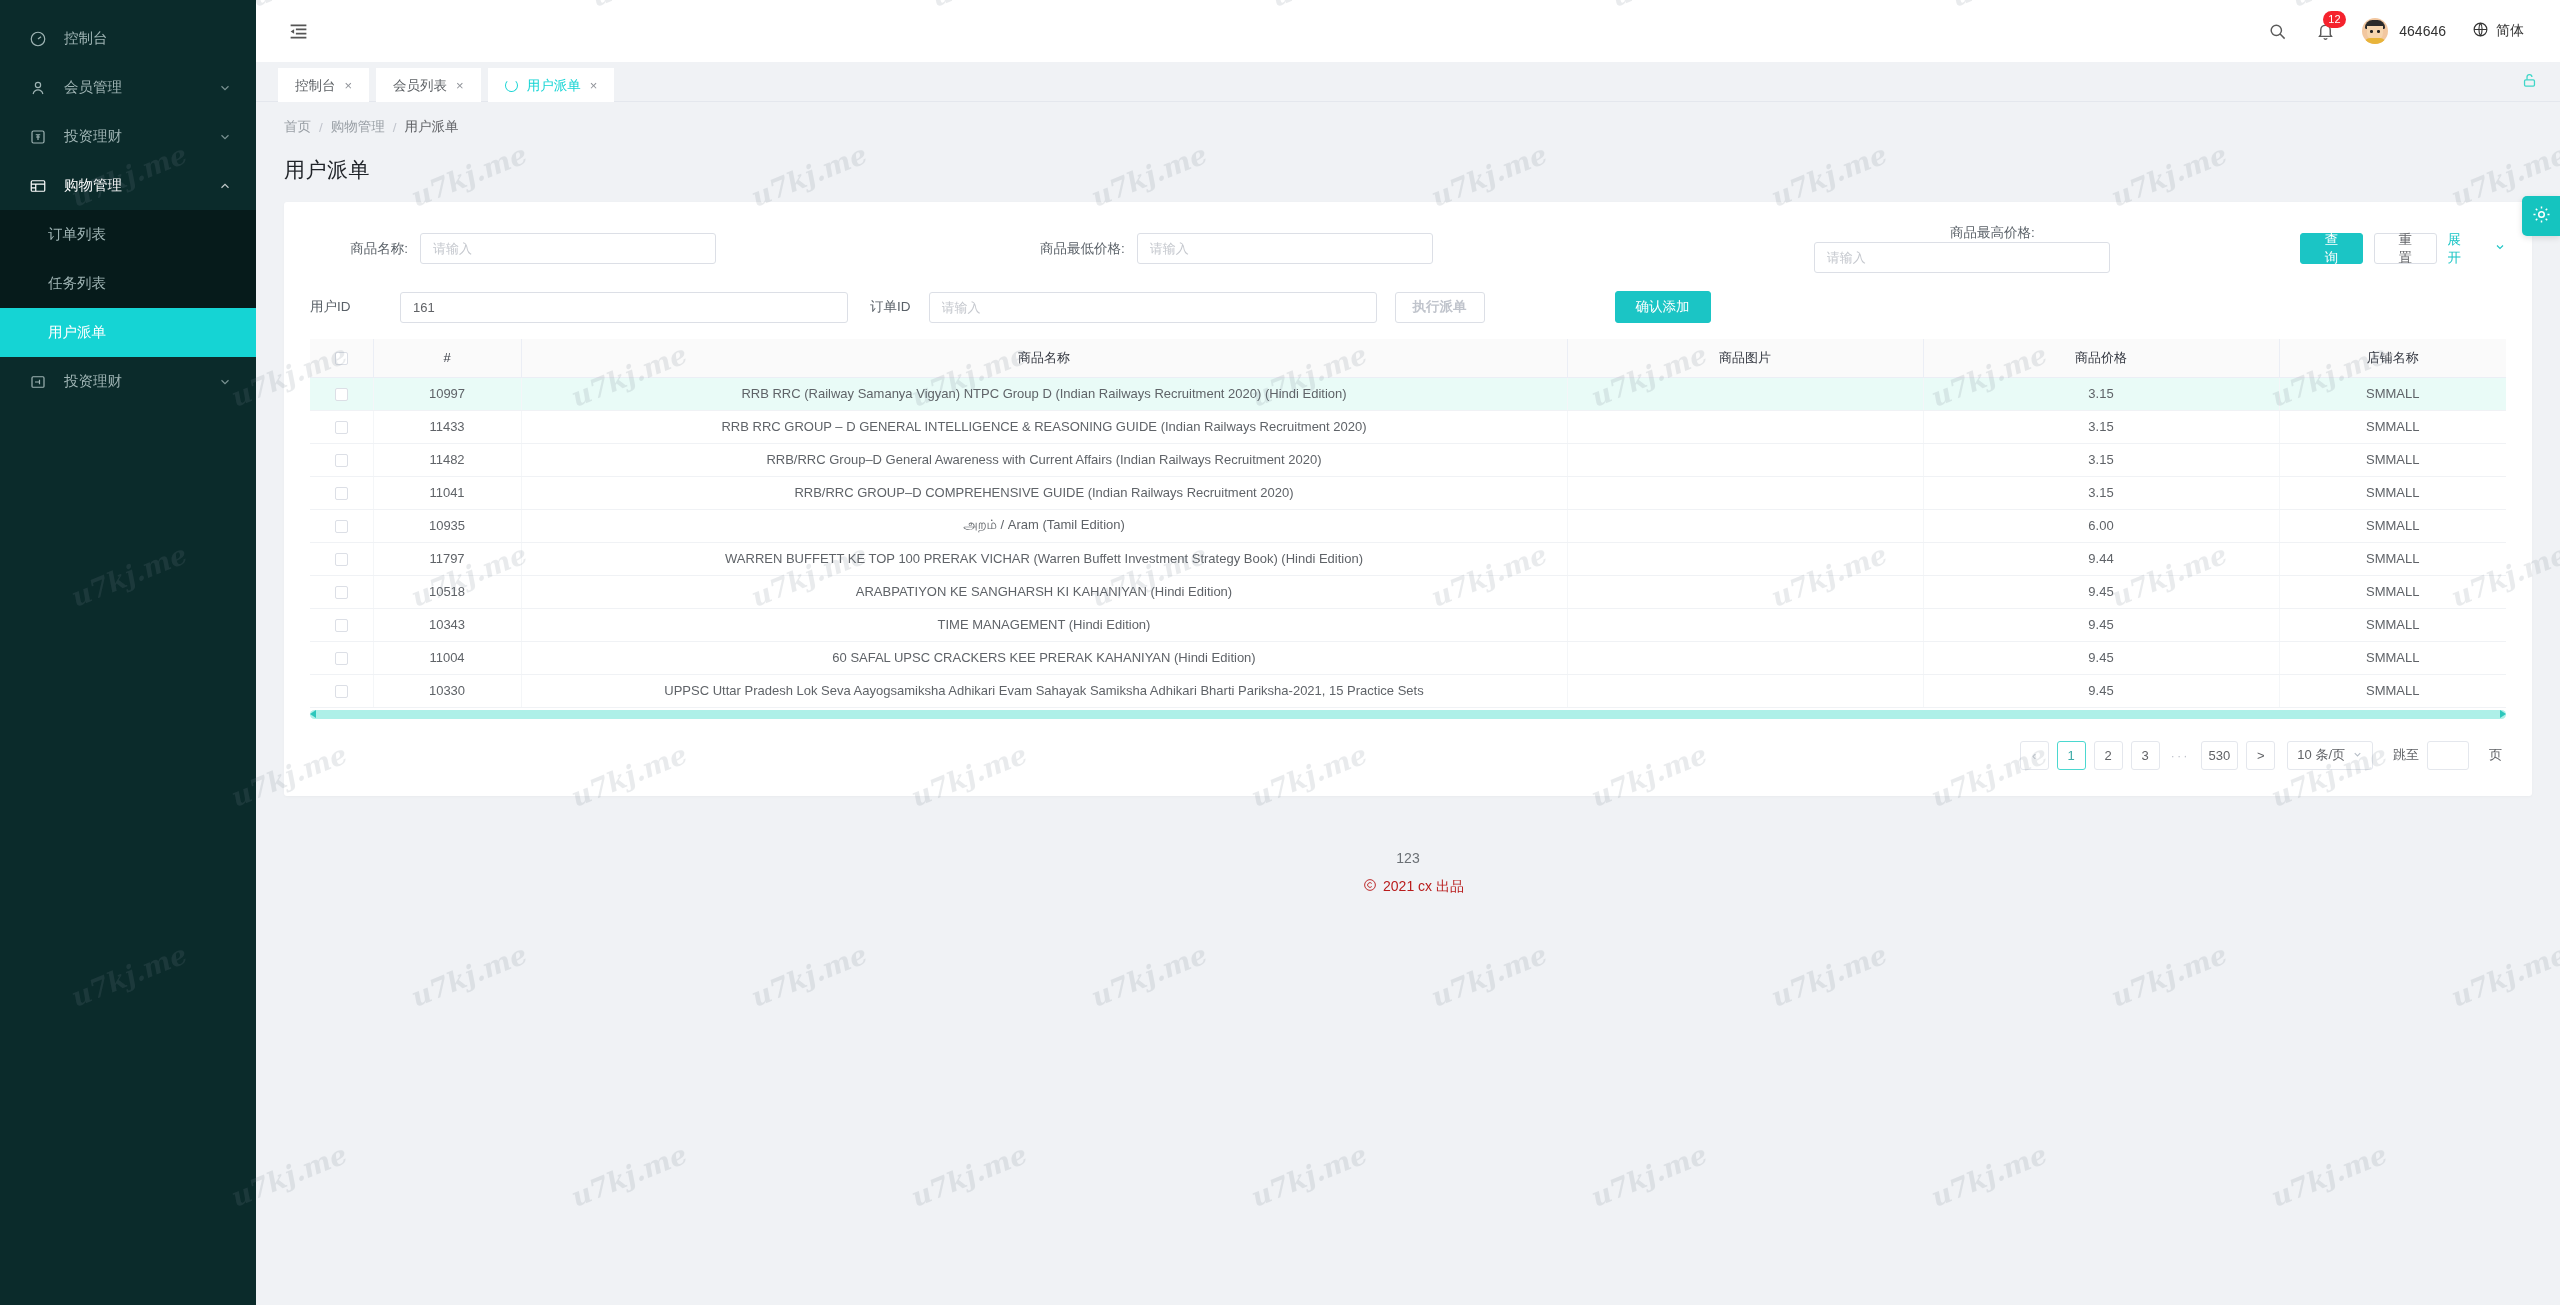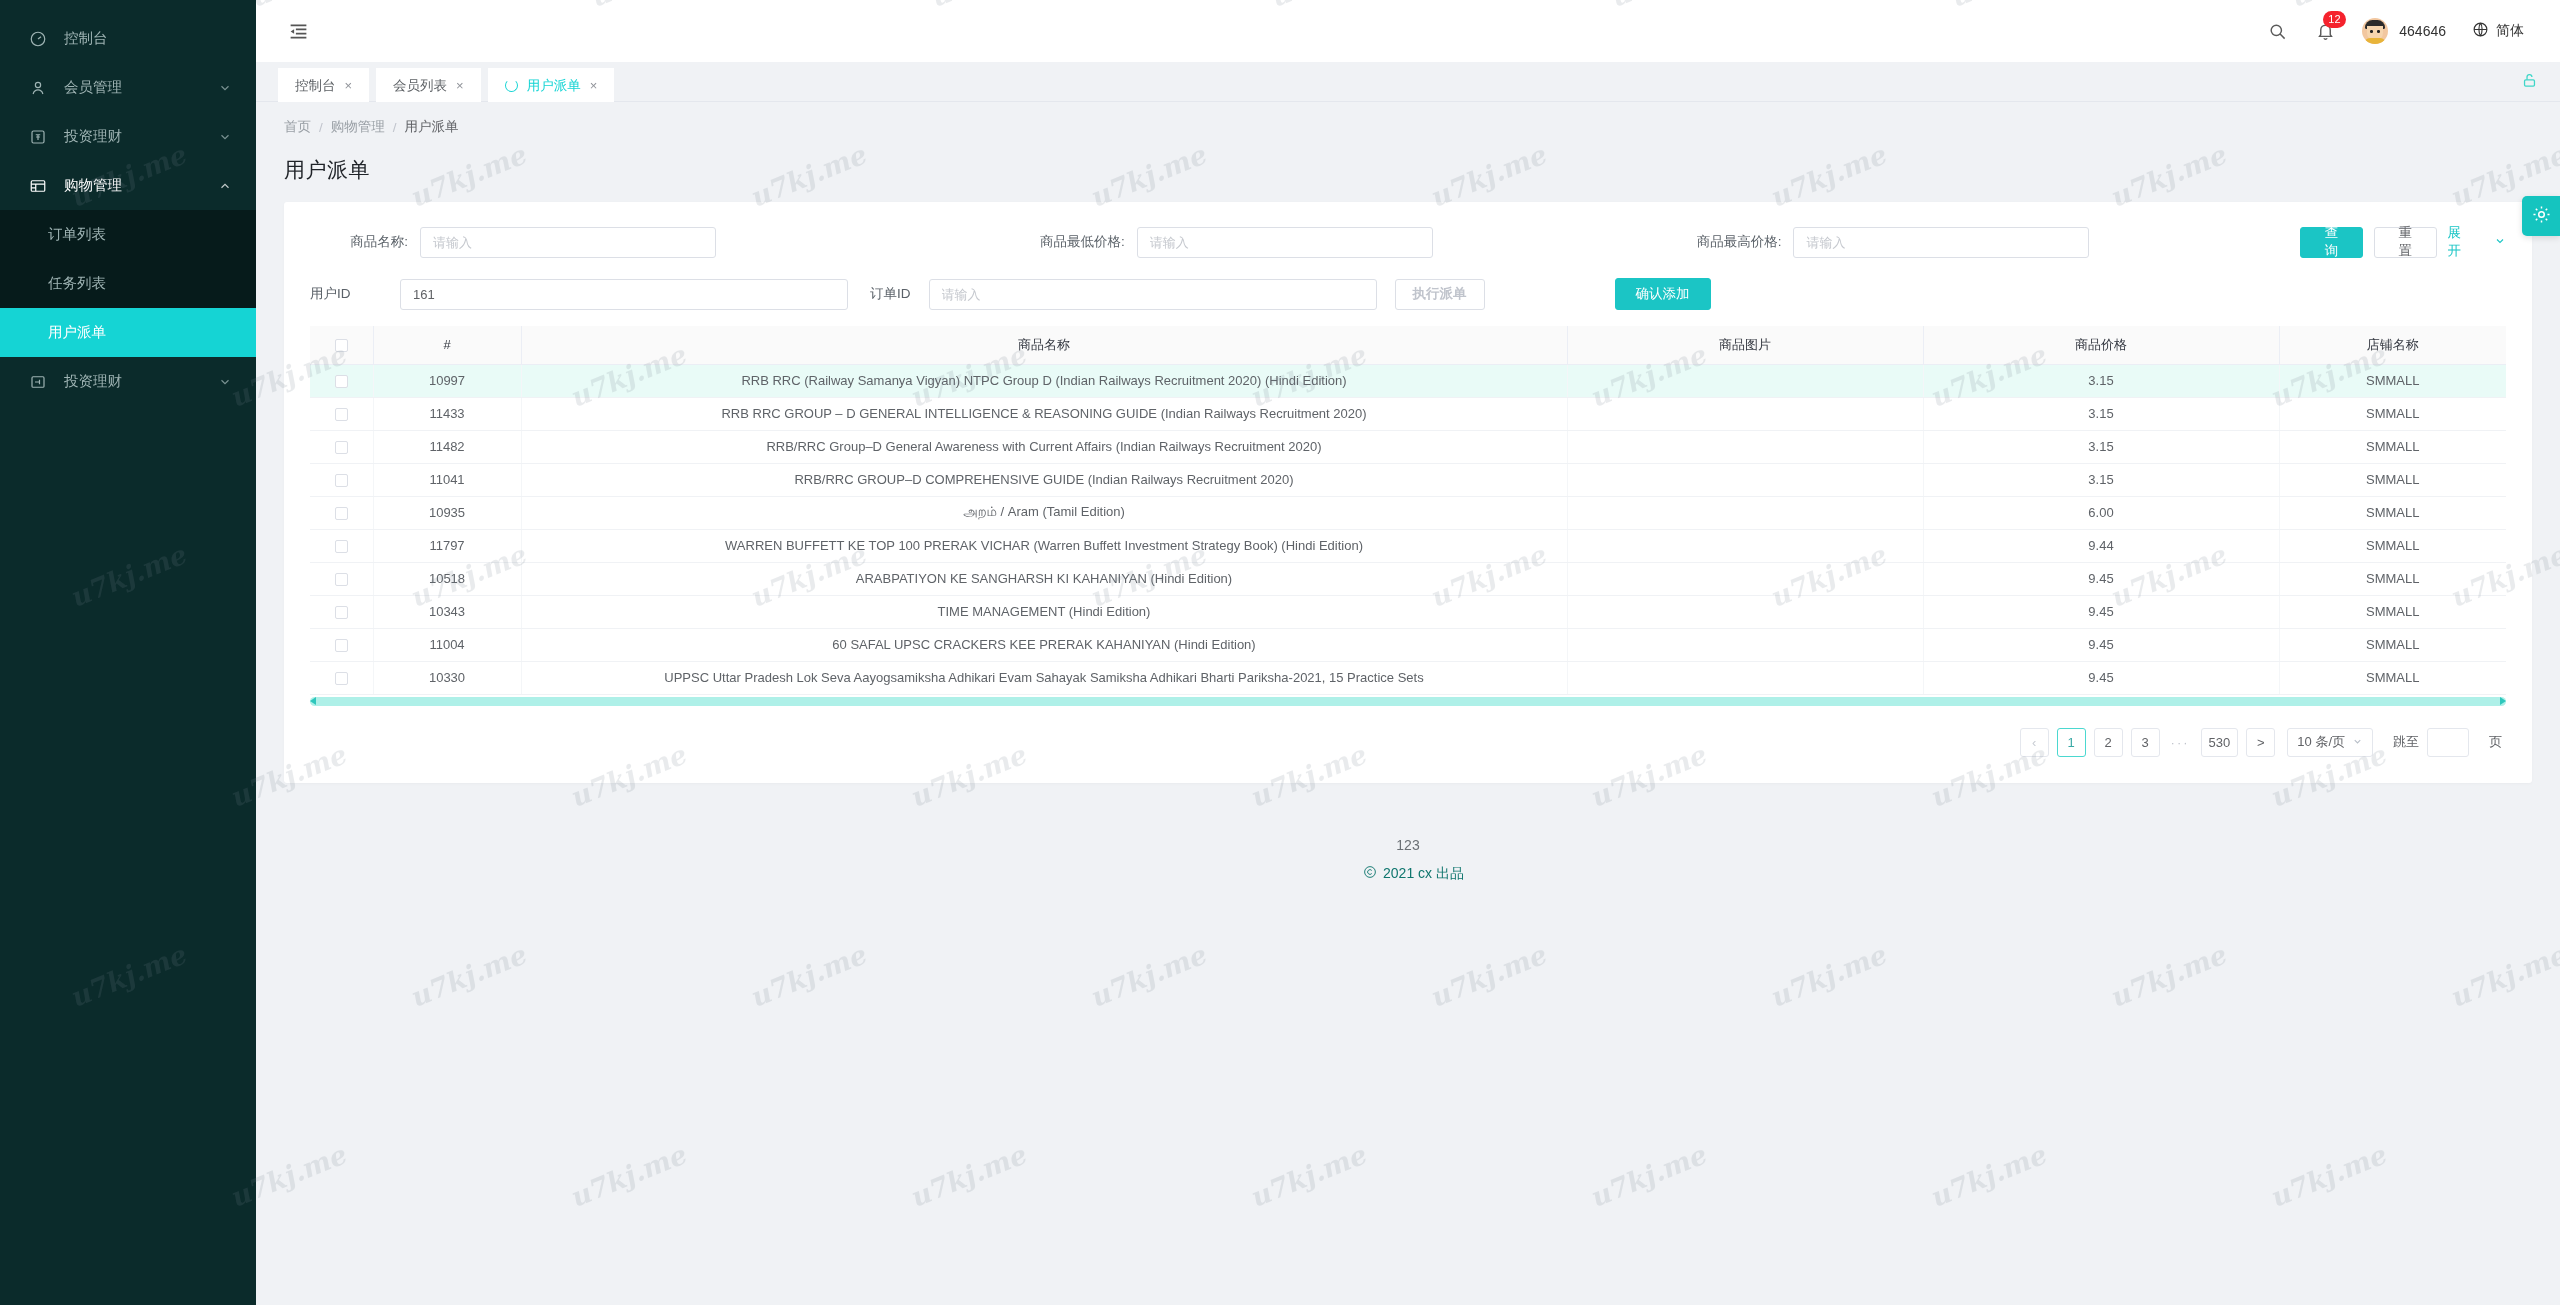--- a/index.html
+++ b/index.html
@@ -190,21 +190,21 @@
   }
   .pg-text { font-size: 13px; color: #606266; margin-left: 12px; }
   .pg-jump {
     width: 42px; height: 29px; border: 1px solid #e4e7ed; border-radius: 3px;
     outline: none; font-size: 13px; text-align: center; font-family: inherit;
   }
 
   
   .footer { text-align: center; padding-top: 54px; }
   .footer .f1 { font-size: 14px; color: #6b7075; }
-  .footer .f2 { font-size: 14px; color: #0f766e; margin-top: 12px; display:flex; align-items:center; justify-content:center; gap:6px;padding-left:11px;}
+  .footer .f2 { font-size: 14px; color: #b91c1c; margin-top: 12px; display:flex; align-items:center; justify-content:center; gap:6px;padding-left:11px;}
 
   
   .gear-fab {
     position: absolute; right: 0; top: 196px; width: 38px; height: 40px;
     background: #15c4bf; border-radius: 5px 0 0 5px; display: flex;
     align-items: center; justify-content: center; cursor: pointer; z-index: 40;
     box-shadow: 0 2px 6px rgba(0,0,0,.12);
   }
 
   
@@ -393,21 +393,21 @@
 
         <div class="filter-row" style="gap:0;">
           <div class="f-field" style="width:660px;">
             <span class="f-label" style="width:110px;text-align:right;padding-right:12px;">商品名称:</span>
             <input class="f-input" style="width: 296px;" placeholder="请输入">
           </div>
           <div class="f-field" style="width:660px;">
             <span class="f-label" style="width:170px;text-align:right;padding-right:12px;">商品最低价格:</span>
             <input class="f-input" style="width: 296px;" placeholder="请输入">
           </div>
-          <div class="f-field" style="width:680px;">
+          <div class="f-field" style="width:680px;flex-direction:column;">
             <span class="f-label" style="width:170px;text-align:right;padding-right:12px;">商品最高价格:</span>
             <input class="f-input" style="width: 296px;" placeholder="请输入">
           </div>
           <div style="display:flex;align-items:center;gap:11px;margin-left:auto;">
             <button class="btn primary">查询</button>
             <button class="btn">重置</button>
             <span class="link-toggle">
               <span>展开</span>
               <span>
                 <svg width="12" height="12" viewBox="0 0 24 24" fill="none" stroke="currentColor" stroke-width="2.2">

